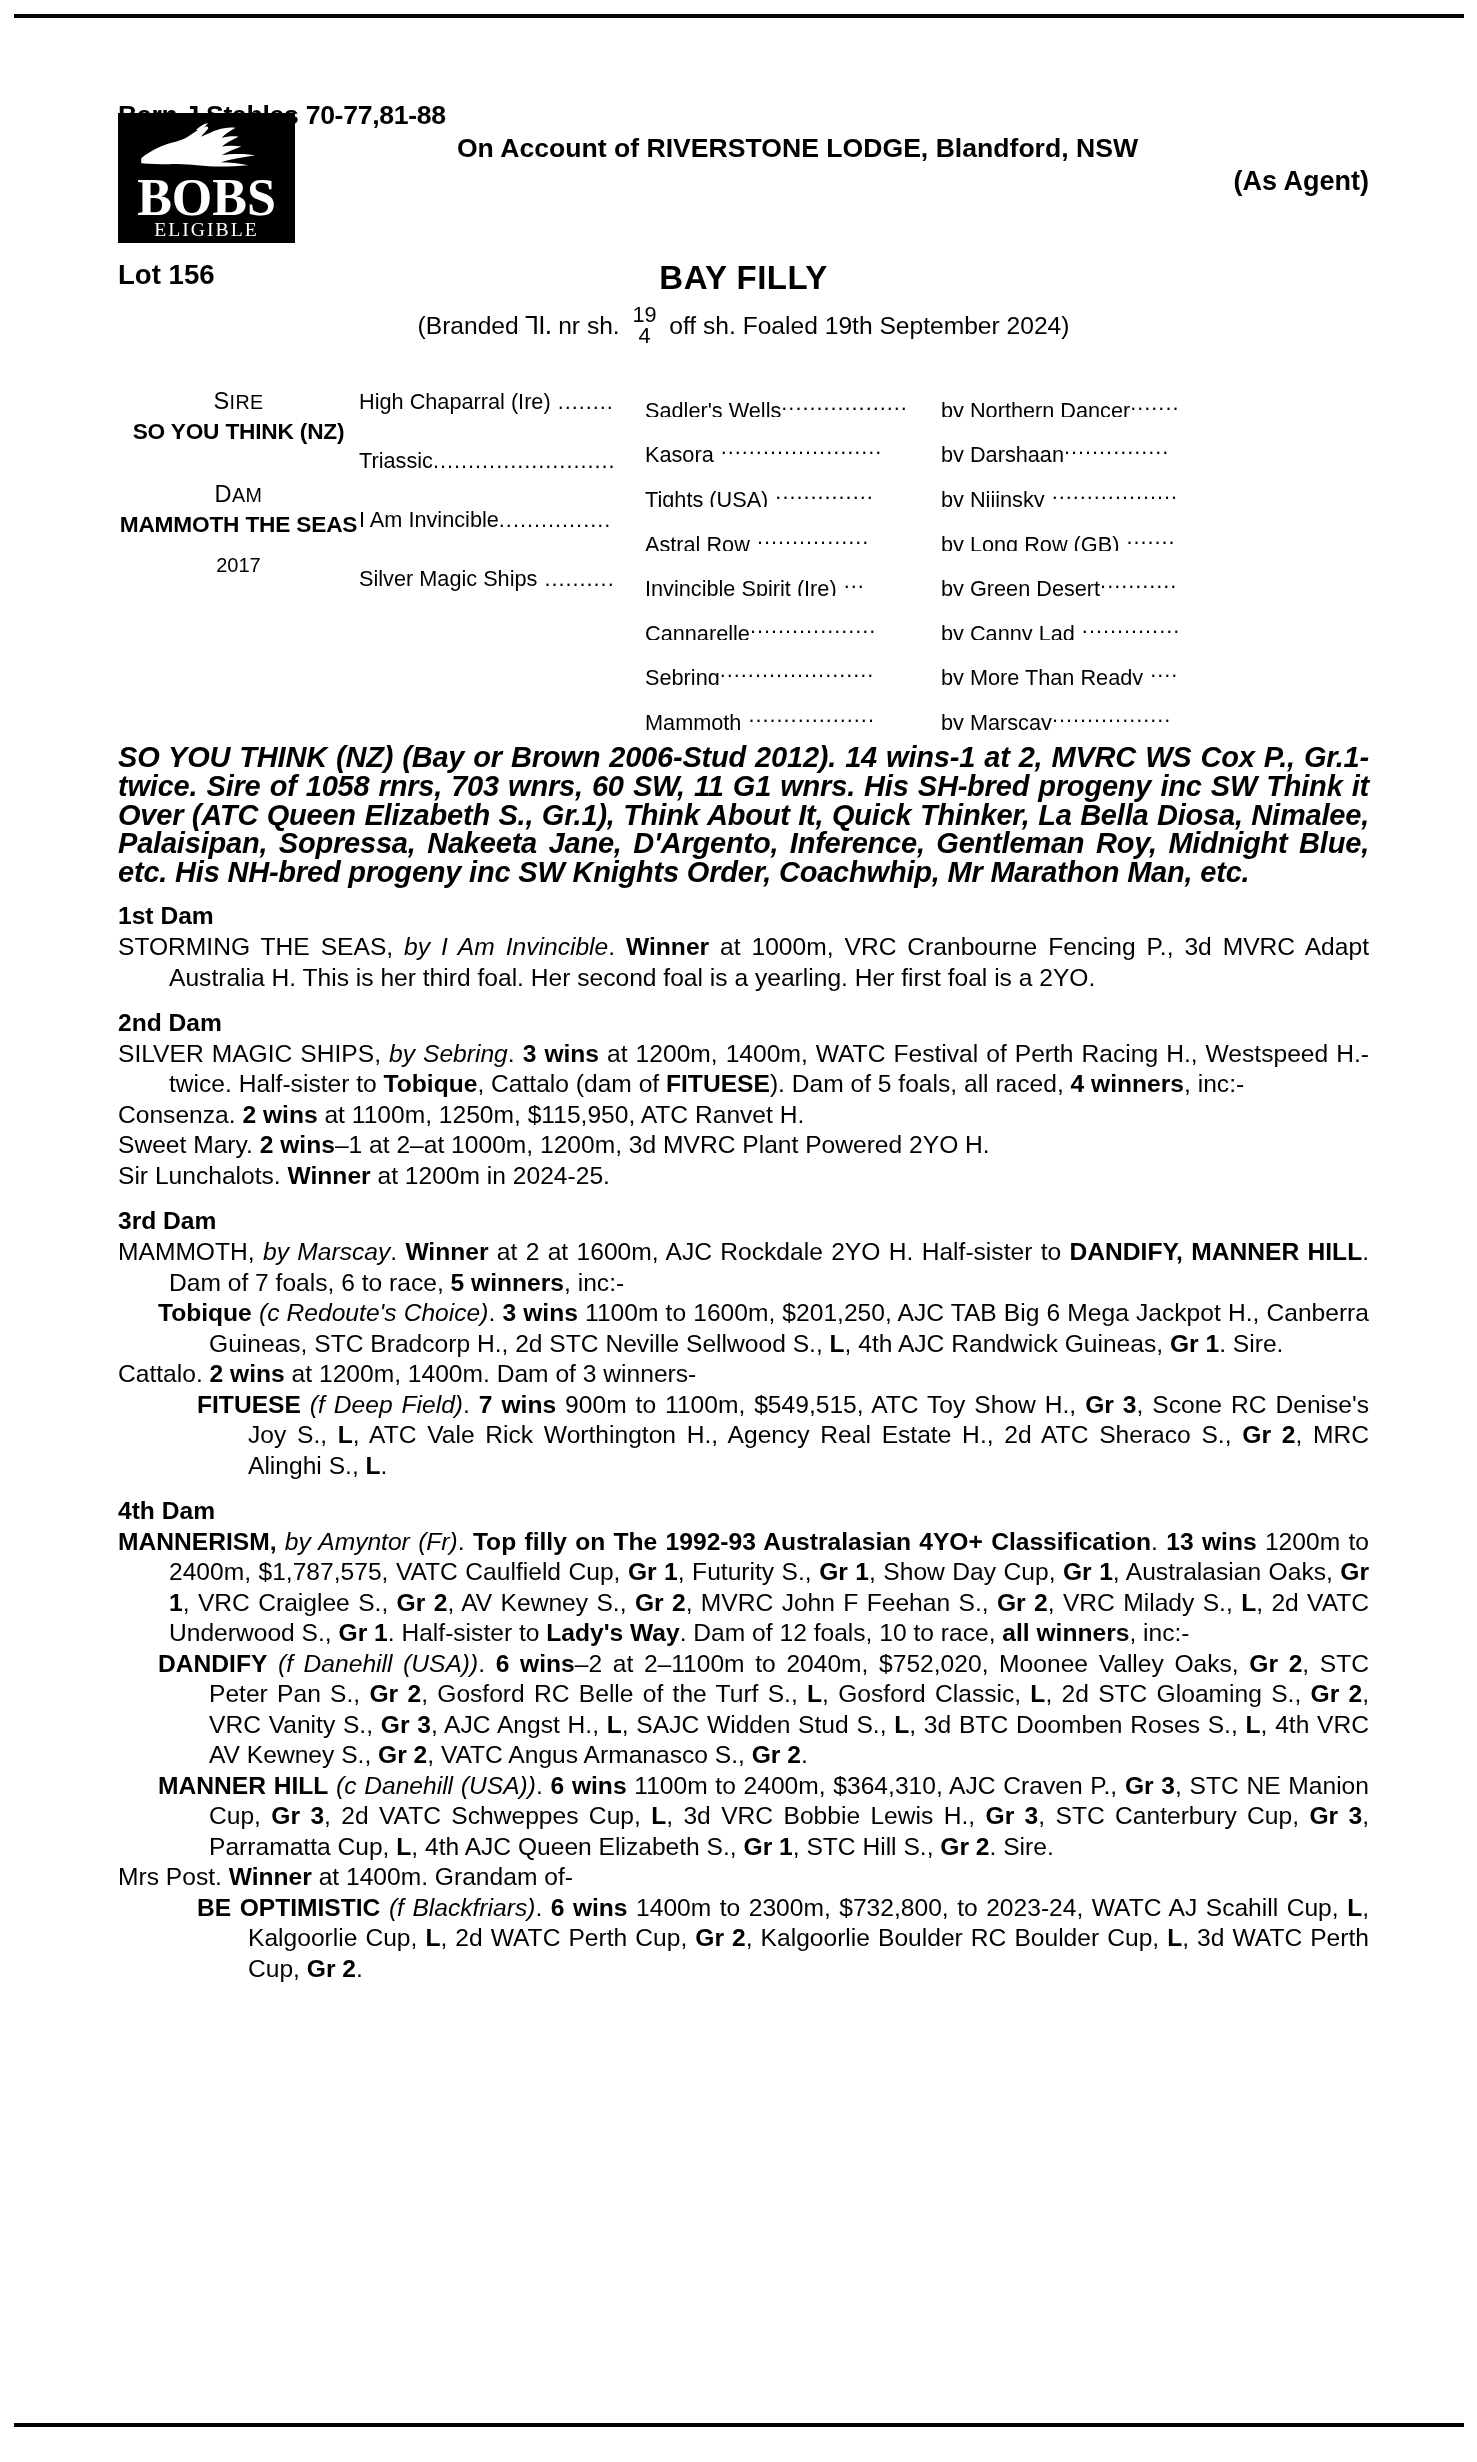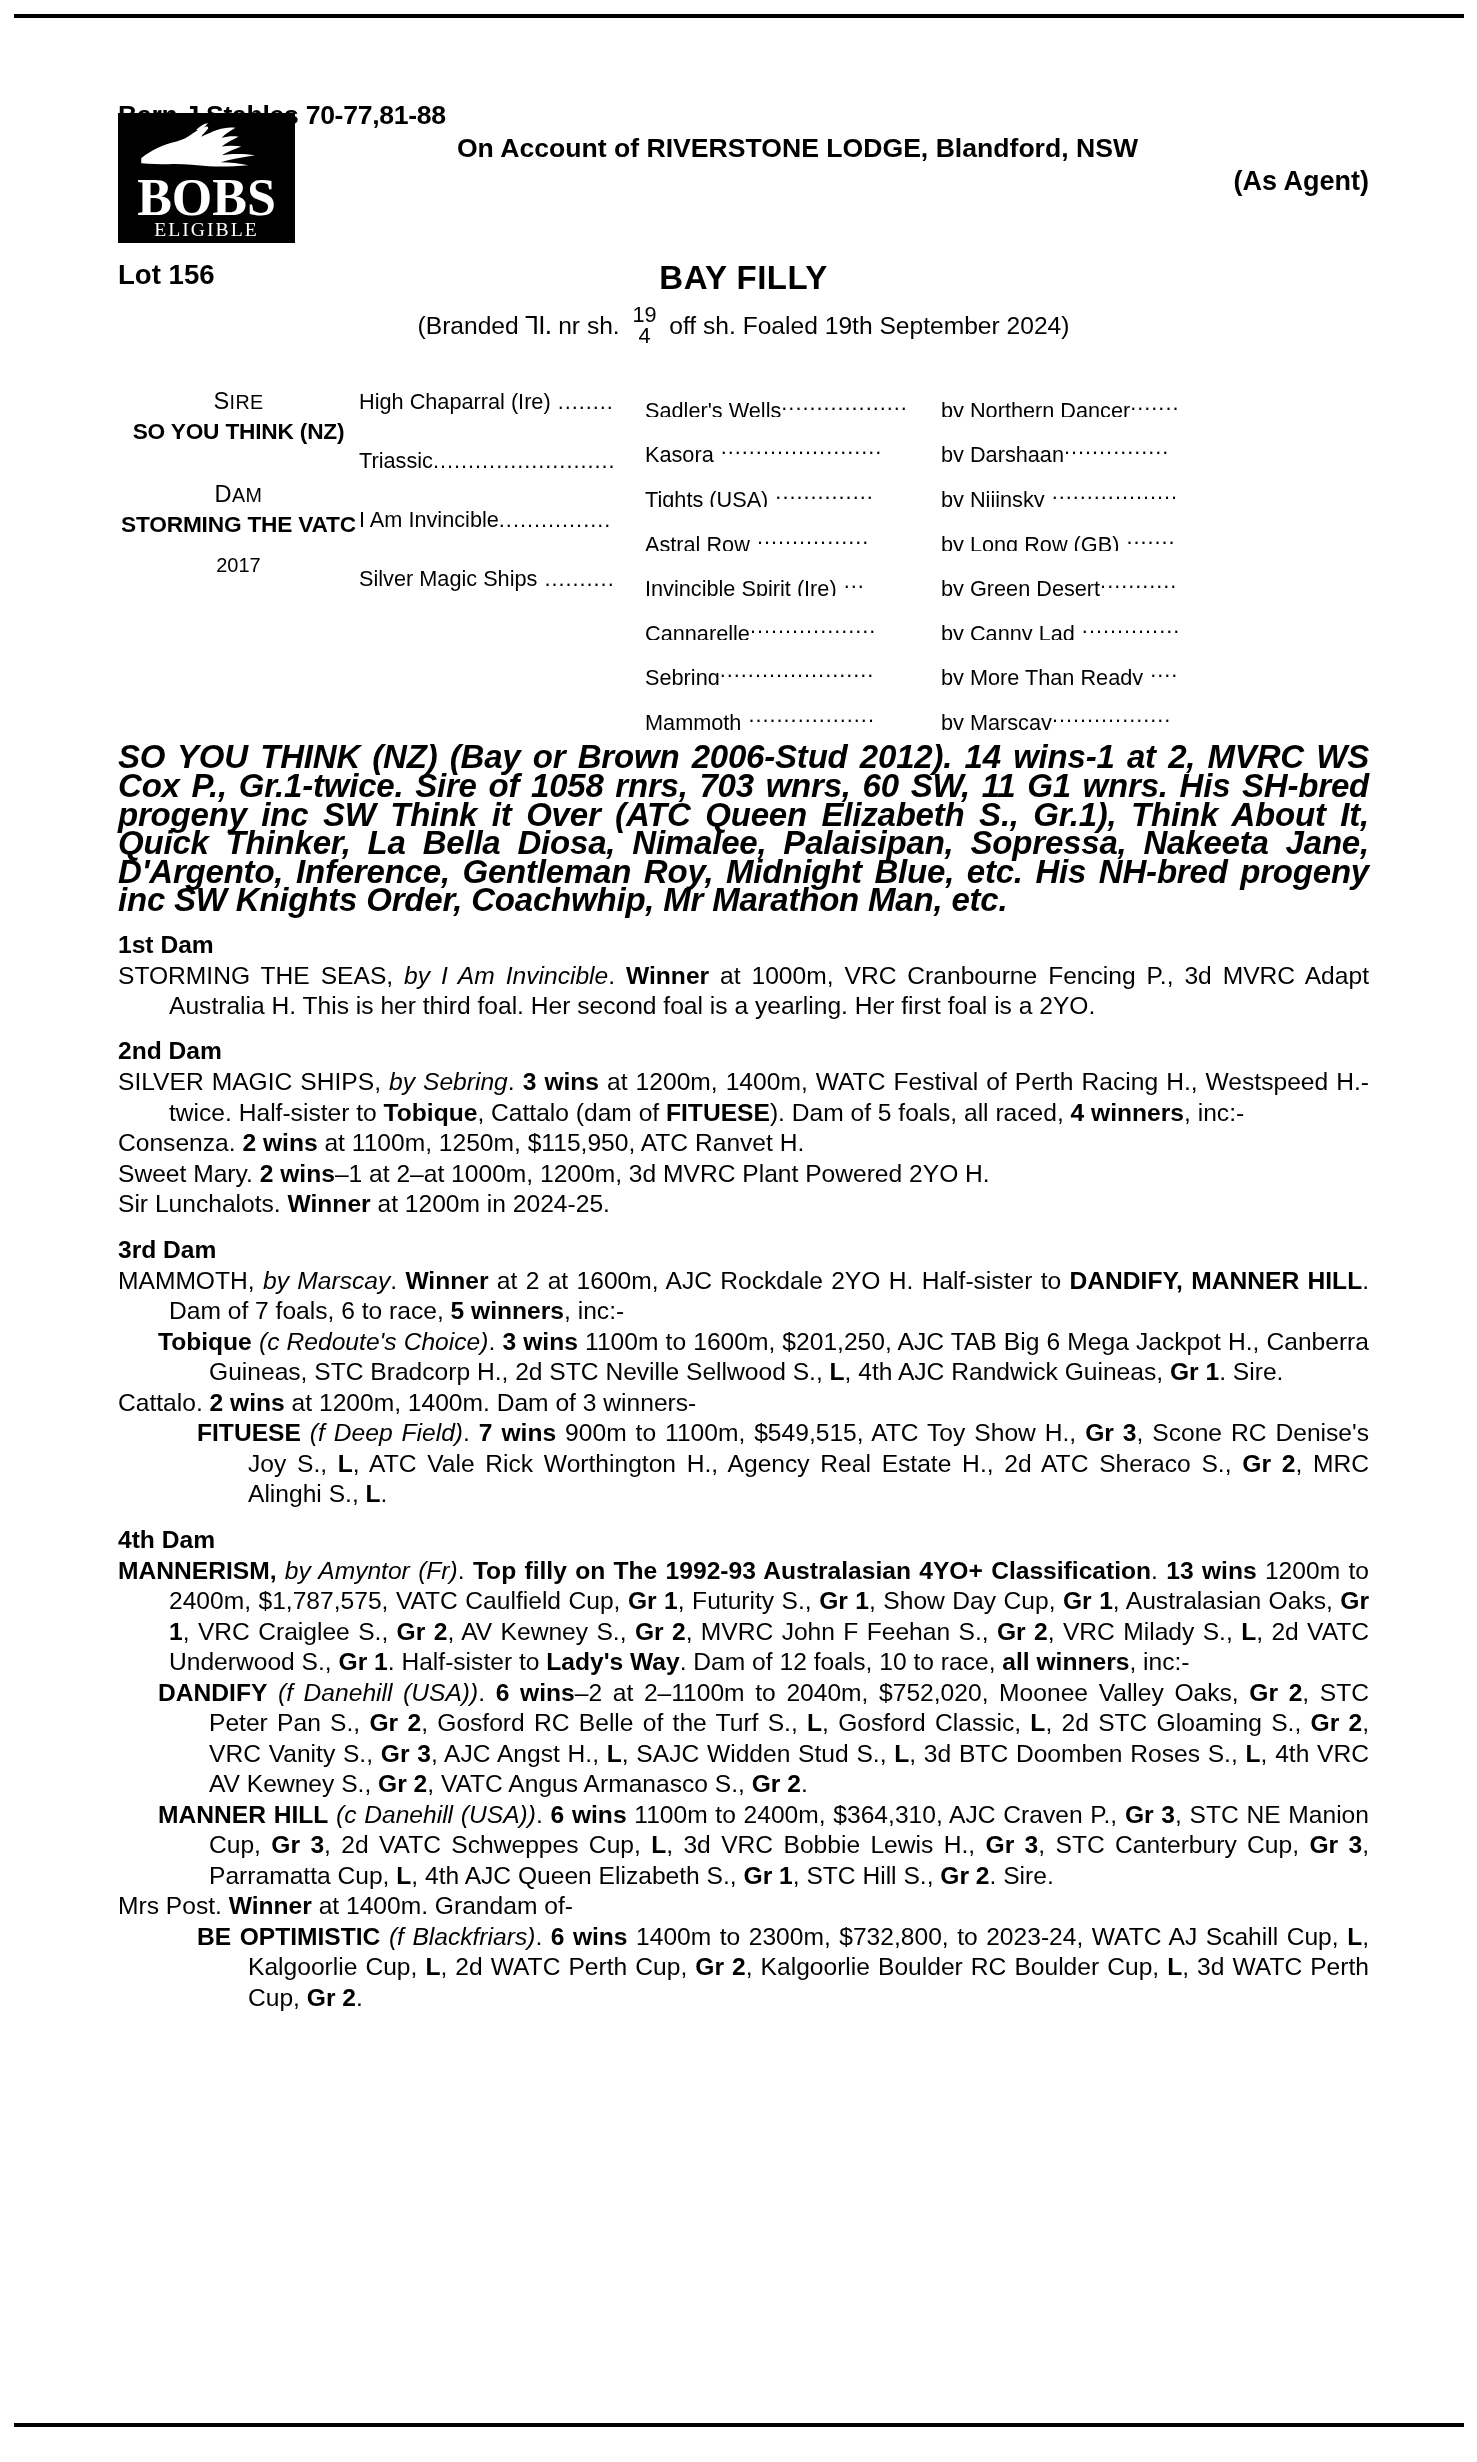--- a/index.html
+++ b/index.html
@@ -197,21 +197,21 @@
   .dots {
     display: inline-block;
     overflow: hidden;
     white-space: nowrap;
     letter-spacing: 1px;
   }
 
   
   .sire-blurb {
     margin-top: 13.8px;
-    font-size: 33px;
+    font-size: 29px;
     line-height: 28.6px;
     font-weight: bold;
     font-style: italic;
     text-align: justify;
     letter-spacing: -0.2px;
   }
 
   
   .dam-head {
     font-size: 24.6px;
@@ -281,21 +281,21 @@
         <div class="ped-parent sire-blk">
           <div class="ped-role">
             <span class="cap">S</span><span>IRE</span>
           </div>
           <div class="ped-name">SO YOU THINK (NZ)</div>
         </div>
         <div class="ped-parent dam-blk">
           <div class="ped-role">
             <span class="cap">D</span><span>AM</span>
           </div>
-          <div class="ped-name">STORMING THE VATC</div>
+          <div class="ped-name">MAMMOTH THE SEAS</div>
           <div class="ped-year">2017</div>
         </div>
       </div>
 
       <div class="ped-col2">
         <div class="gp-row">
           <span>High Chaparral (Ire)</span>
           <span class="dots">&nbsp;........</span>
         </div>
         <div class="gp-row">

